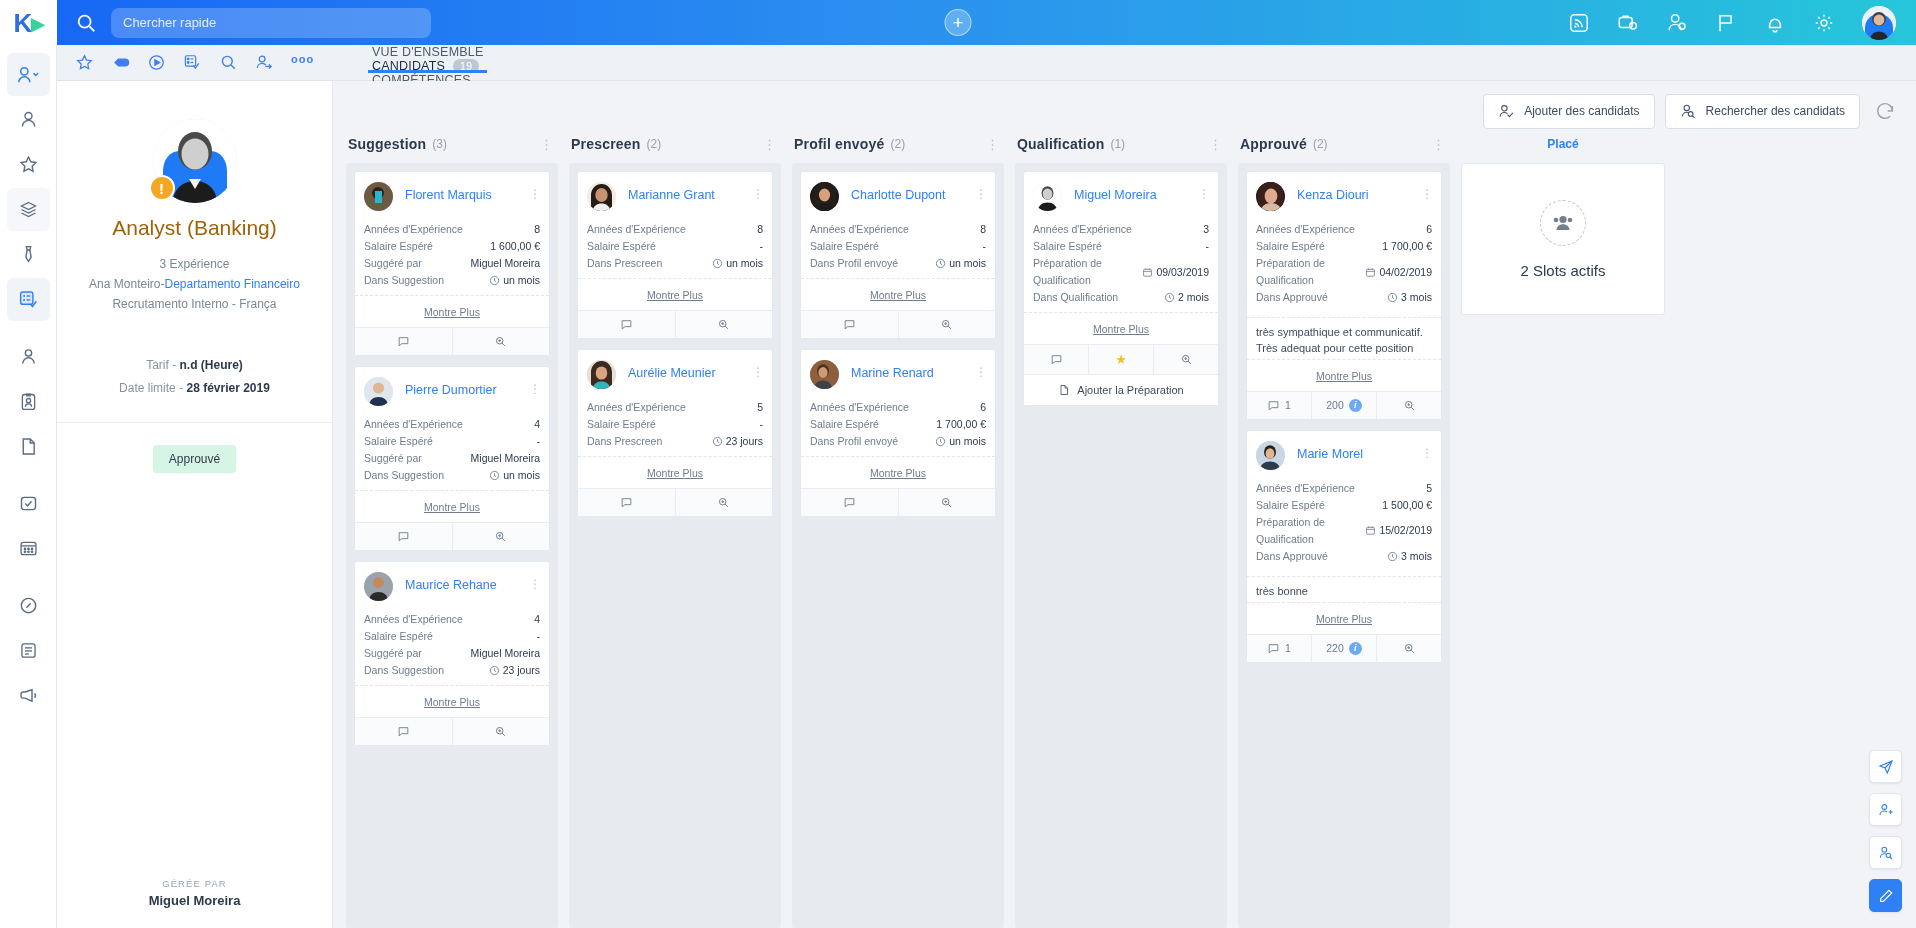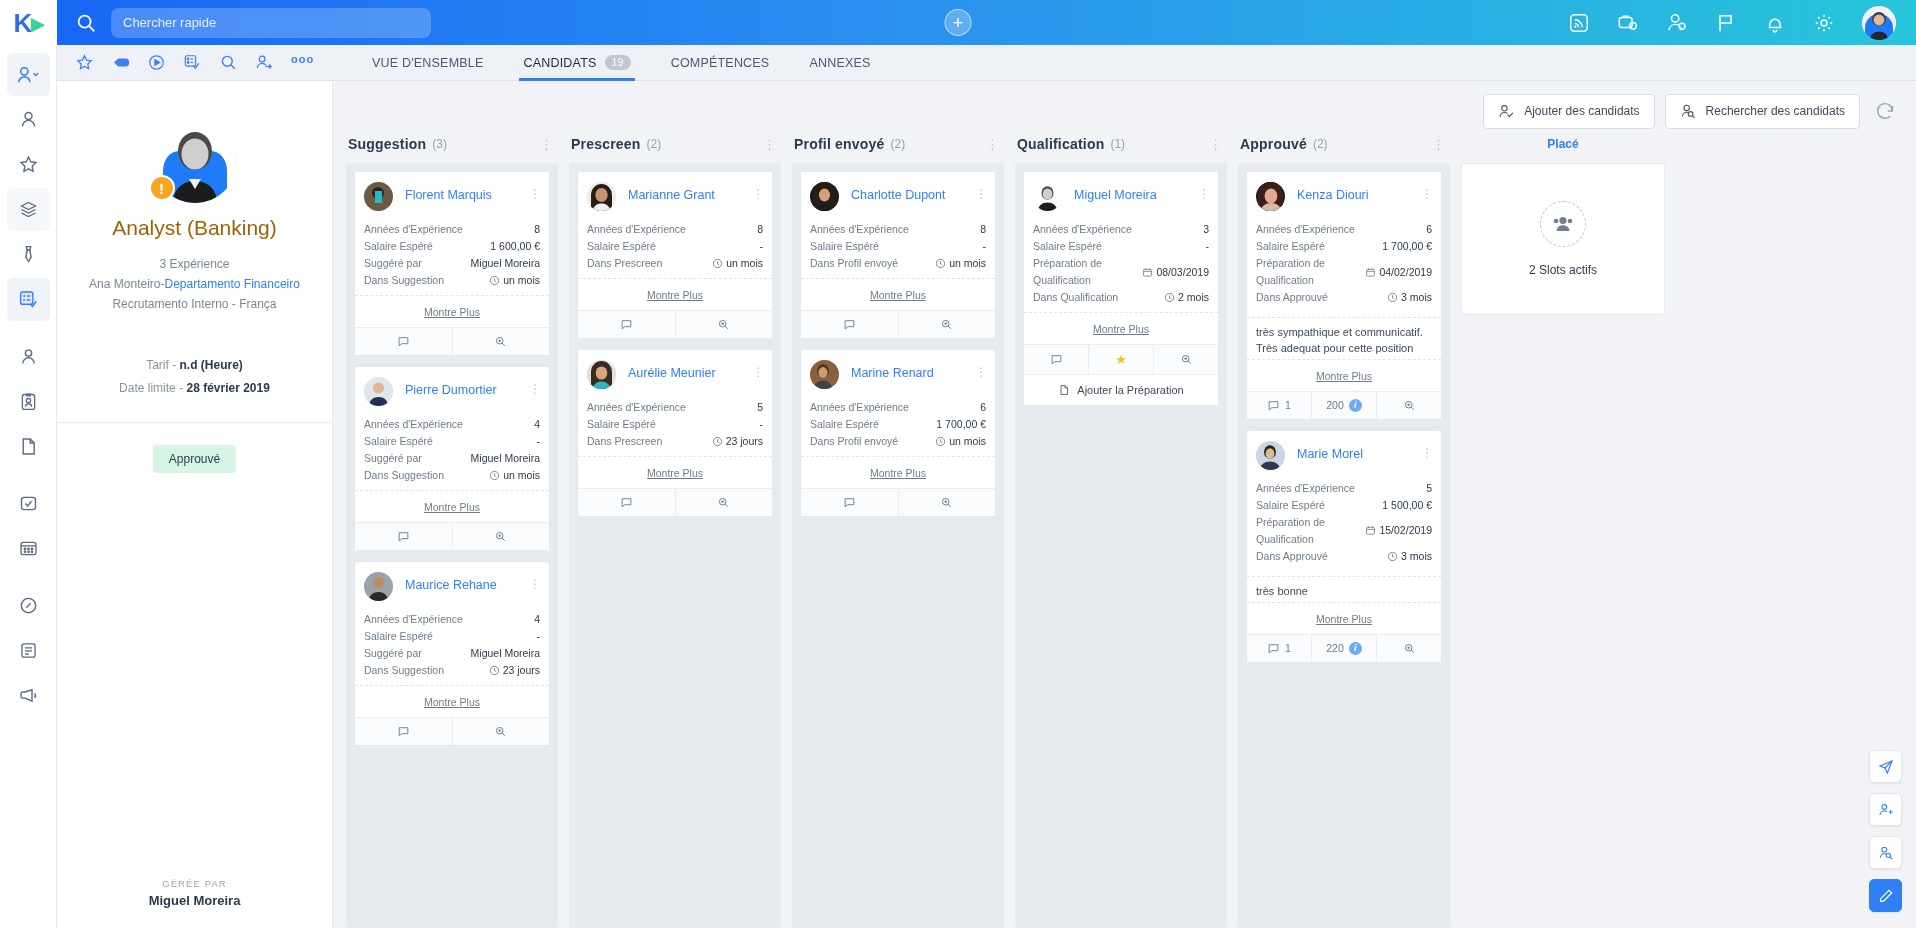--- a/index.html
+++ b/index.html
@@ -67,21 +67,21 @@
   
   .mainarea { flex: 1; display: flex; flex-direction: column; min-width: 0; }
 
   .tabbar {
     height: 36px; flex: 0 0 36px; background: #eef1f6;
     border-bottom: 1px solid #dfe4eb;
     display: flex; align-items: center; padding-left: 18px; gap: 0;
   }
   .qicons { display: flex; align-items: center; gap: 17px; color: #3f7ff0; }
   .qicons .qi { width: 19px; height: 19px; cursor: pointer; }
-  .tabs { display: flex; align-items: stretch; height: 36px; margin-left: 42px; }
+  .tabs { display: flex; align-items: stretch; height: 36px; margin-left: 42px; flex-direction: column; }
   .tab {
     display: flex; align-items: center; gap: 8px; padding: 0 20px;
     font-size: 12.5px; color: #4b5a6e; cursor: pointer; position: relative;
     letter-spacing: .2px;
   }
   .tab.active { color: #1f2c3d; }
   .tab.active::after {
     content: ""; position: absolute; left: 16px; right: 16px; bottom: 0;
     height: 3px; background: #2f80f5;
   }
@@ -208,21 +208,21 @@
   .placed-head .t { color: #2f80f5; font-size: 12px; font-weight: 700; }
   .placed-card {
     background: #fff; border: 1px solid #e4e9ef; border-radius: 3px;
     height: 152px; display: flex; flex-direction: column;
     align-items: center; justify-content: center; gap: 16px;
   }
   .placed-ring {
     width: 46px; height: 46px; border-radius: 50%; border: 1.5px dashed #b9c2cc;
     display: flex; align-items: center; justify-content: center; color: #737f8c;
   }
-  .placed-txt { font-size: 12px; color: #2b3a4d; }
+  .placed-txt { font-size: 15px; color: #2b3a4d; }
 
   
   .fabs {
     position: absolute; right: 14px; bottom: 16px;
     display: flex; flex-direction: column; gap: 10px;
   }
   .fab {
     width: 33px; height: 33px; border-radius: 5px; background: #fff;
     border: 1px solid #e1e6ec; display: flex; align-items: center;
     justify-content: center; color: #2f80f5; cursor: pointer;
@@ -1029,21 +1029,21 @@
                         <span>Préparation de Qualification</span>
                         <span class="v">
                           <span>
                             <svg viewBox="0 0 24 24" width="11" height="11" fill="none" stroke="#6e7c8c" stroke-width="1.8">
                               <rect x="3.5" y="5" width="17" height="15" rx="2"></rect>
                               <line x1="3.5" y1="9.5" x2="20.5" y2="9.5"></line>
                               <line x1="8" y1="3" x2="8" y2="6.5"></line>
                               <line x1="16" y1="3" x2="16" y2="6.5"></line>
                             </svg>
                           </span>
-                          <span>08/03/2019</span>
+                          <span>09/03/2019</span>
                         </span>
                       </div>
                   <div class="c-row">
                         <span>Dans Qualification</span>
                         <span class="v">
                           <span>
                             <svg viewBox="0 0 24 24" width="11" height="11" fill="none" stroke="#6e7c8c" stroke-width="1.9">
                               <circle cx="12" cy="12" r="9"></circle>
                               <path d="M12 7v5.5l3.5 2"></path>
                             </svg>

